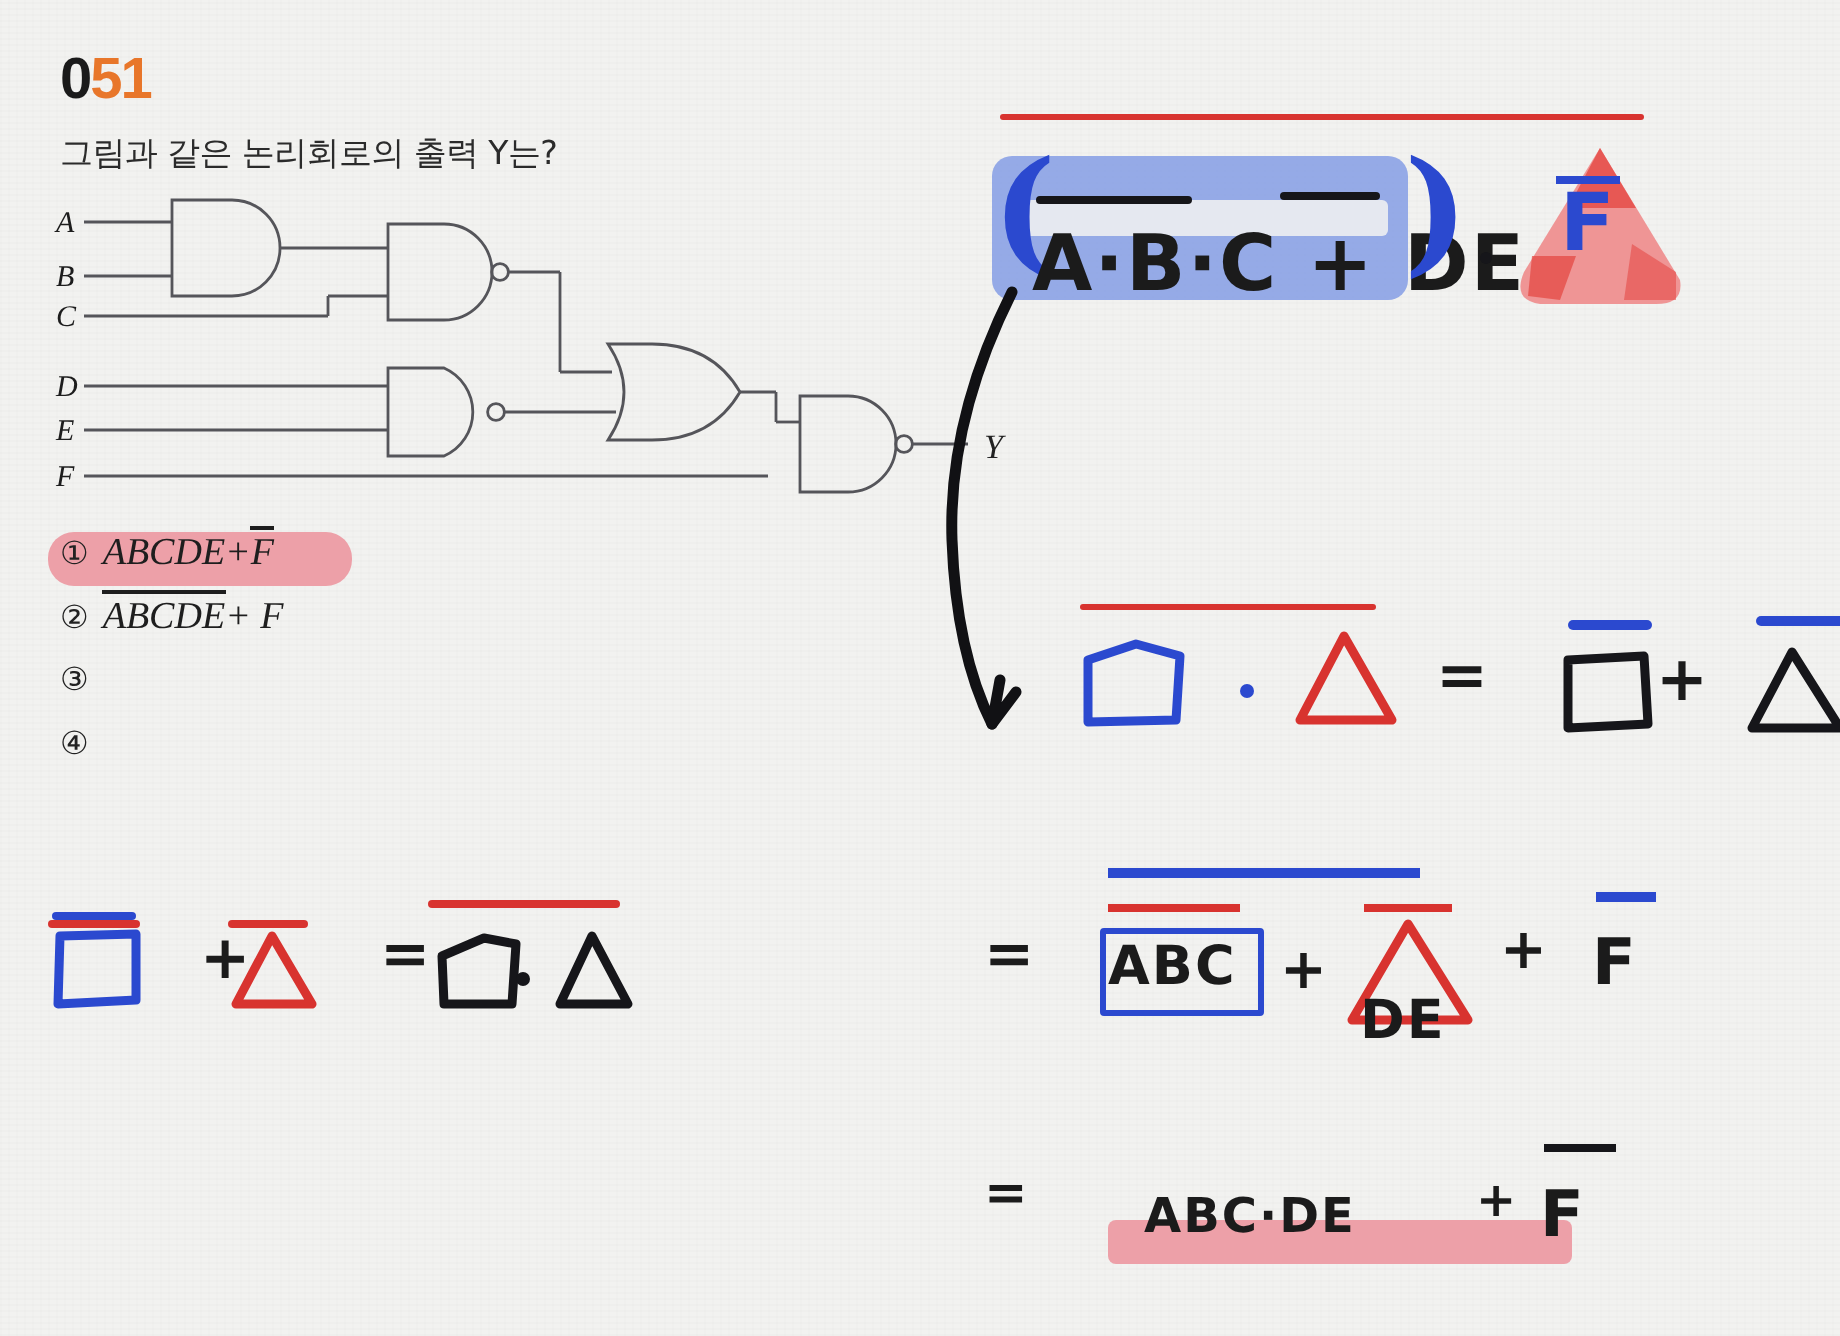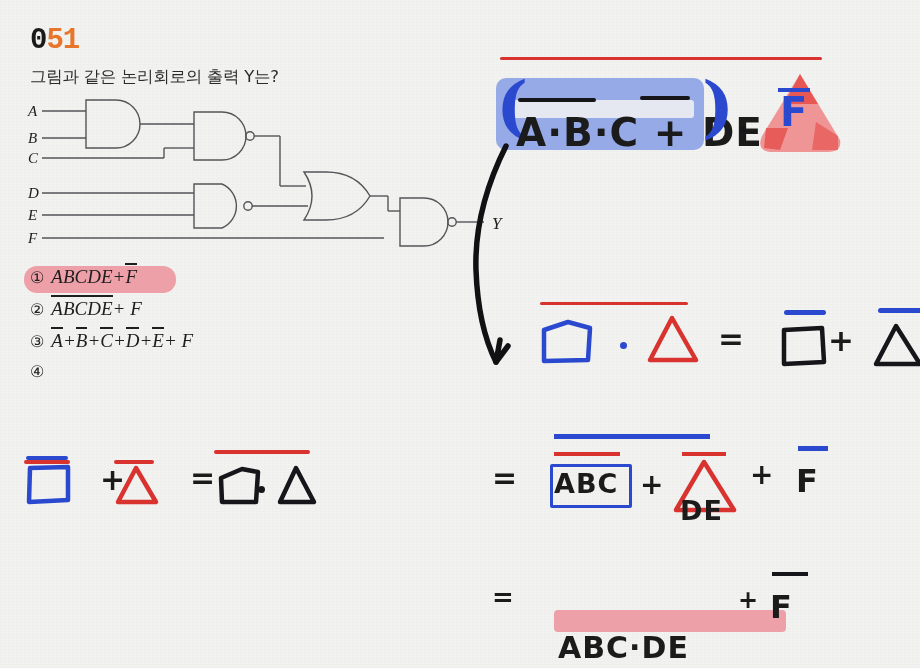--- a/index.html
+++ b/index.html
@@ -14,21 +14,21 @@
     background-image:
       repeating-linear-gradient(0deg, rgba(0,0,0,0.016) 0px, rgba(0,0,0,0.016) 1px, rgba(255,255,255,0) 1px, rgba(255,255,255,0) 3px),
       repeating-linear-gradient(90deg, rgba(0,0,0,0.012) 0px, rgba(0,0,0,0.012) 1px, rgba(255,255,255,0) 1px, rgba(255,255,255,0) 4px);
     opacity:.85;
   }
   .abs{position:absolute;}
 
   
   #q-number{
     left:30px;top:24px;
-    font-family:Liberation Mono, monospace;
+    font-family:Liberation Sans, sans-serif;
     font-weight:bold;font-size:29px;letter-spacing:-1px;
     color:#1a1a1a;
   }
   #q-number .num-rest{color:#e8762a;}
   #q-prompt{
     left:30px;top:66px;
     font-size:16.5px;color:#2b2b2b;
     font-family:"DejaVu Sans", sans-serif;
     letter-spacing:-0.3px;
   }
@@ -144,21 +144,21 @@
   #line4-Fbar{left:306px;top:14px;width:30px;height:5px;background:#2b49cf;}
   #line4-F{left:304px;top:30px;font-size:32px;}
 
   
   #line5{left:492px;top:562px;width:420px;height:90px;}
   #line5-eq{left:0px;top:20px;font-size:26px;}
   #line5-hl{
     left:62px;top:48px;width:232px;height:22px;
     background:#eda0a8;border-radius:4px;
   }
-  #line5-text{left:66px;top:32px;font-size:30px;letter-spacing:1px;margin-top:36px;}
+  #line5-text{left:80px;top:32px;font-size:24px;letter-spacing:1px;}
   #line5-plus{left:246px;top:24px;font-size:24px;}
   #line5-Fbar{left:280px;top:10px;width:36px;height:4px;background:#16161a;}
   #line5-F{left:278px;top:26px;font-size:32px;}
 </style>
 </head>
 <body>
 
 <div id="paper-texture"></div>
 
 <div class="abs" id="q-number"><span>0</span><span class="num-rest">51</span></div>
@@ -219,21 +219,20 @@
     <span><span>ABCDE+</span><span class="ovl">F</span></span>
   </div>
 
   <div class="opt">
     <span class="circnum">②</span>
     <span><span class="ovl">ABCDE</span><span>+ F</span></span>
   </div>
 
   <div class="opt">
     <span class="circnum">③</span>
-    <span><span class="ovl">A</span><span>+</span><span class="ovl">B</span><span>+</span><span class="ovl">C</span><span>+</span><span class="ovl">D</span><span>+</span><span class="ovl">E</span><span>+ F</span></span>
   </div>
 
   <div class="opt">
     <span class="circnum">④</span>
   </div>
 </div>
 
 <div class="abs" id="expr-top">
   <div class="abs bar-red" id="expr-top-redbar"></div>
   <div class="abs" id="blue-hl-box"></div>

